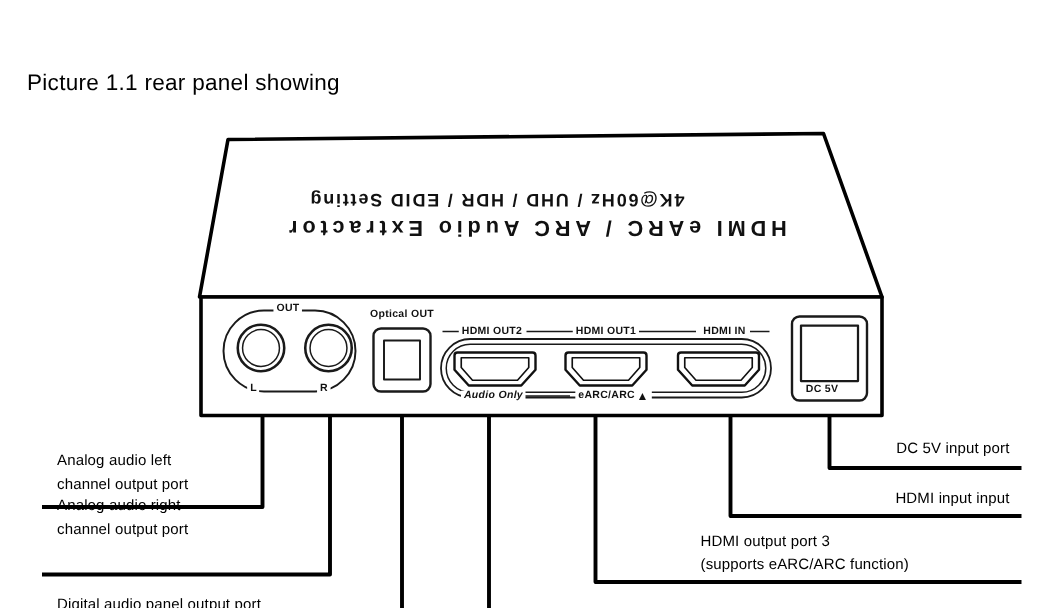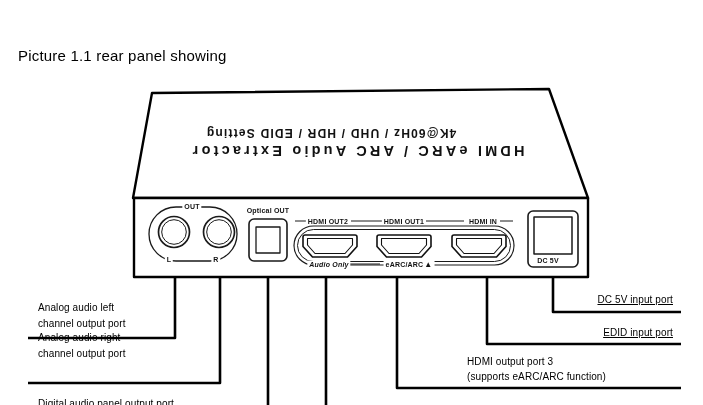--- a/index.html
+++ b/index.html
@@ -14,21 +14,21 @@
   .toptext .l2{font-size:12px;font-weight:bold;letter-spacing:1.2px;margin-top:3px;
                transform:translateX(26px);white-space:nowrap;}
   
   .plabel{position:absolute;transform:translate(-50%,-50%);font-size:7px;font-weight:bold;
           letter-spacing:0.2px;background:#fff;padding:0 2px;white-space:nowrap;color:#111;}
   .plabel.it{font-style:italic;}
   .earc{display:inline-flex;align-items:center;gap:1px;}
   .earc .tri{font-size:8px;line-height:7px;}
   
   .callout{position:absolute;font-size:10px;line-height:16px;white-space:nowrap;letter-spacing:0.1px;}
-  .callout.right{text-align:left;text-decoration:underline;}
+  .callout.right{text-align:left;}
   .callout.tight{line-height:15px;}
 </style>
 </head>
 <body>
 
 <div class="stage">
 
   <svg class="lineart" viewBox="0 0 703 405" fill="none" stroke-linejoin="round" stroke-linecap="butt">
 
     <path d="M152,53 L549,49 L588,158 L133,158 Z" fill="#fff" stroke="#000" stroke-width="2.4"></path>
@@ -108,19 +108,19 @@
     <div>Analog audio left</div>
     <div>channel output port</div>
   </div>
   <div class="callout" style="left:38px;top:290px;">
     <div>Analog audio right</div>
     <div>channel output port</div>
   </div>
   <div class="callout" style="left:38px;top:356px;">Digital audio panel output port</div>
 
   <div class="callout right" style="right:30px;top:252px;">DC 5V input port</div>
-  <div class="callout right" style="right:30px;top:285px;">EDID input port</div>
+  <div class="callout right" style="right:30px;top:285px;">HDMI input input</div>
   <div class="callout tight" style="left:467px;top:314px;">
     <div>HDMI output port 3</div>
     <div>(supports eARC/ARC function)</div>
   </div>
 
 </div>
 
 </body></html>

